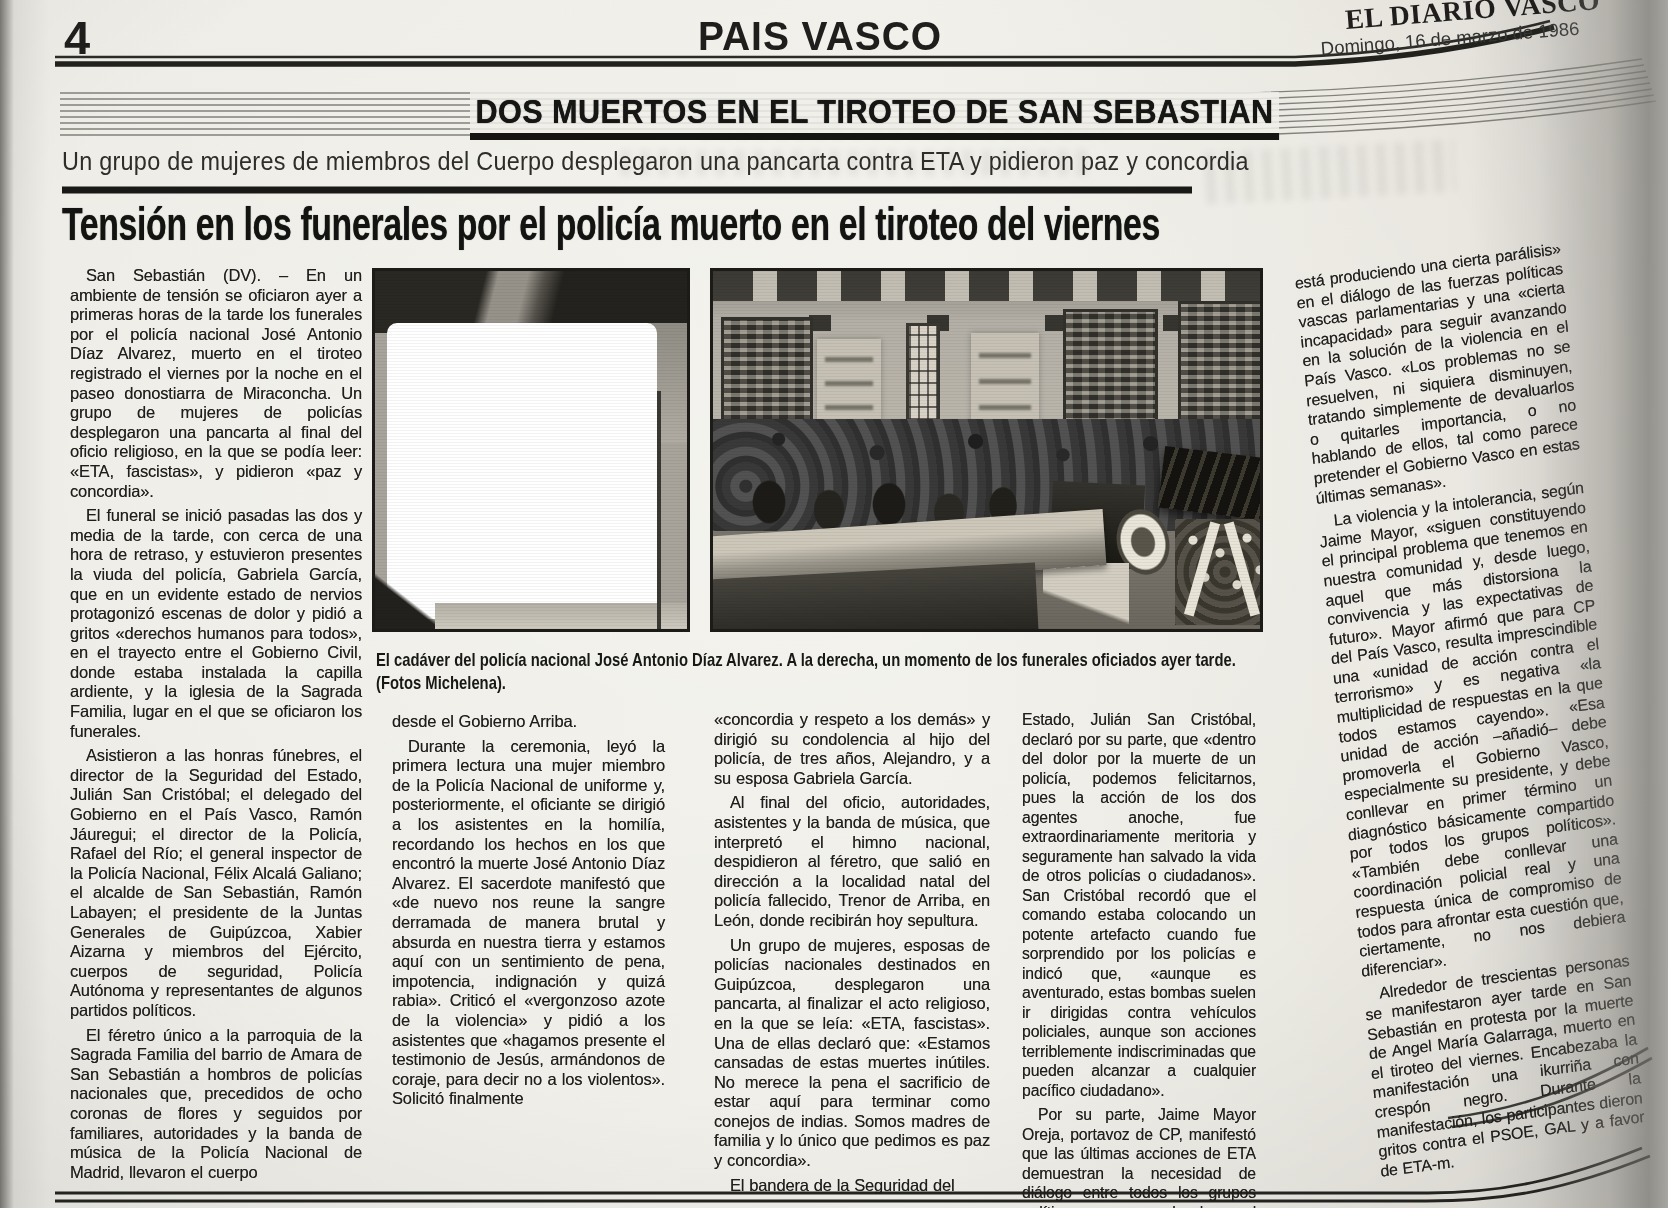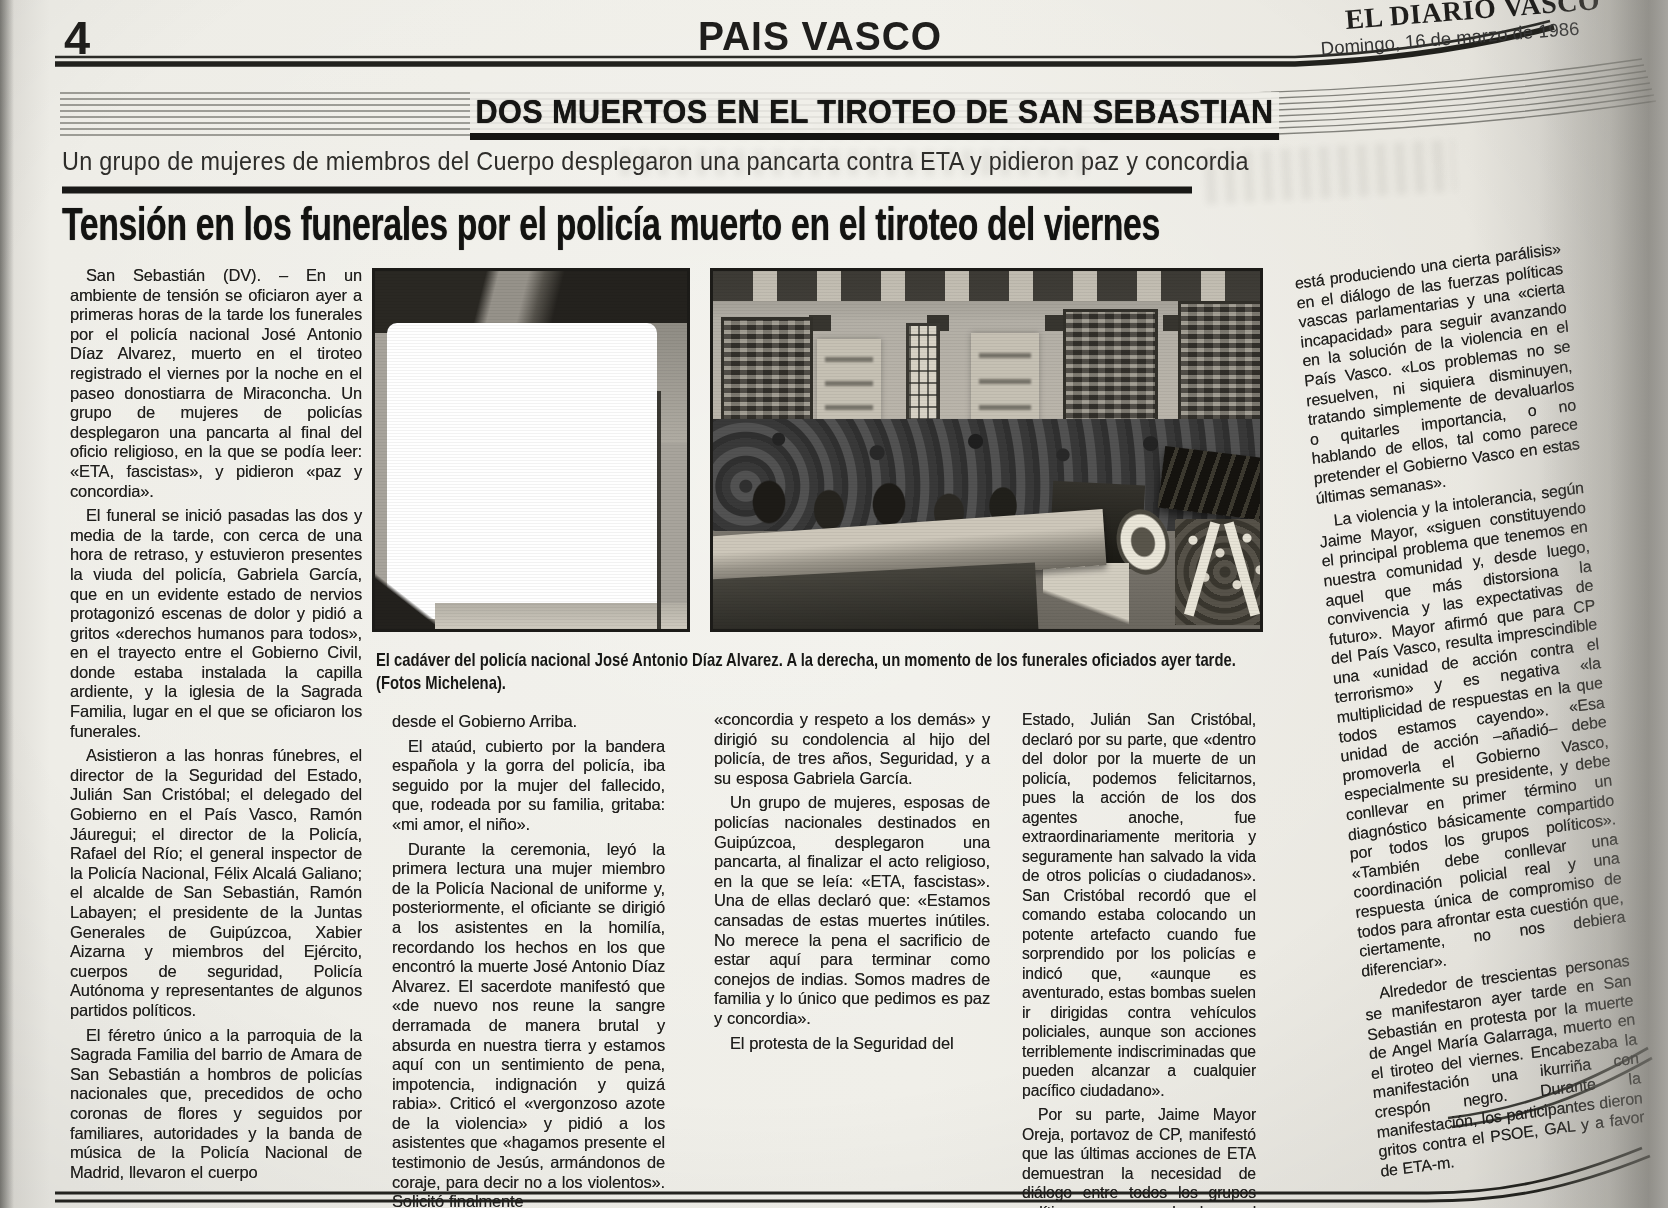--- a/index.html
+++ b/index.html
@@ -234,28 +234,28 @@
 
   <div class="col col1">
     <p>San Sebastián (DV). – En un ambiente de tensión se oficiaron ayer a primeras horas de la tarde los funerales por el policía nacional José Antonio Díaz Alvarez, muerto en el tiroteo registrado el viernes por la noche en el paseo donostiarra de Miraconcha. Un grupo de mujeres de policías desplegaron una pancarta al final del oficio religioso, en la que se podía leer: «ETA, fascistas», y pidieron «paz y concordia».</p>
     <p>El funeral se inició pasadas las dos y media de la tarde, con cerca de una hora de retraso, y estuvieron presentes la viuda del policía, Gabriela García, que en un evidente estado de nervios protagonizó escenas de dolor y pidió a gritos «derechos humanos para todos», en el trayecto entre el Gobierno Civil, donde estaba instalada la capilla ardiente, y la iglesia de la Sagrada Familia, lugar en el que se oficiaron los funerales.</p>
     <p>Asistieron a las honras fúnebres, el director de la Seguridad del Estado, Julián San Cristóbal; el delegado del Gobierno en el País Vasco, Ramón Jáuregui; el director de la Policía, Rafael del Río; el general inspector de la Policía Nacional, Félix Alcalá Galiano; el alcalde de San Sebastián, Ramón Labayen; el presidente de la Juntas Generales de Guipúzcoa, Xabier Aizarna y miembros del Ejército, cuerpos de seguridad, Policía Autónoma y representantes de algunos partidos políticos.</p>
     <p>El féretro único a la parroquia de la Sagrada Familia del barrio de Amara de San Sebastián a hombros de policías nacionales que, precedidos de ocho coronas de flores y seguidos por familiares, autoridades y la banda de música de la Policía Nacional de Madrid, llevaron el cuerpo</p>
   </div>
 
   <div class="col col2">
     <p class="noindent">desde el Gobierno Arriba.</p>
-    <p>El ataúd, cubierto por la bandera española y la gorra del policía, iba seguido por la mujer del fallecido, que, rodeada por su familia, gritaba: «mi amor, el niño».</p>
     <p>Durante la ceremonia, leyó la primera lectura una mujer miembro de la Policía Nacional de uniforme y, posteriormente, el oficiante se dirigió a los asistentes en la homilía, recordando los hechos en los que encontró la muerte José Antonio Díaz Alvarez. El sacerdote manifestó que «de nuevo nos reune la sangre derramada de manera brutal y absurda en nuestra tierra y estamos aquí con un sentimiento de pena, impotencia, indignación y quizá rabia». Criticó el «vergonzoso azote de la violencia» y pidió a los asistentes que «hagamos presente el testimonio de Jesús, armándonos de coraje, para decir no a los violentos». Solicitó finalmente</p>
   </div>
 
   <div class="col col3">
-    <p class="noindent">«concordia y respeto a los demás» y dirigió su condolencia al hijo del policía, de tres años, Seguridad, y a su esposa Gabriela García.</p>
+    <p class="noindent">«concordia y respeto a los demás» y dirigió su condolencia al hijo del policía, de tres años, Alejandro, y a su esposa Gabriela García.</p>
+    <p>Al final del oficio, autoridades, asistentes y la banda de música, que interpretó el himno nacional, despidieron al féretro, que salió en dirección a la localidad natal del policía fallecido, Trenor de Arriba, en León, donde recibirán hoy sepultura.</p>
     <p>Un grupo de mujeres, esposas de policías nacionales destinados en Guipúzcoa, desplegaron una pancarta, al finalizar el acto religioso, en la que se leía: «ETA, fascistas». Una de ellas declaró que: «Estamos cansadas de estas muertes inútiles. No merece la pena el sacrificio de estar aquí para terminar como conejos de indias. Somos madres de familia y lo único que pedimos es paz y concordia».</p>
-    <p>El protesta de la Seguridad del</p>
+    <p>El bandera de la Seguridad del</p>
   </div>
 
   <div class="col col4">
     <p class="noindent">Estado, Julián San Cristóbal, declaró por su parte, que «dentro del dolor por la muerte de un policía, podemos felicitarnos, pues la acción de los dos agentes anoche, fue extraordinariamente meritoria y seguramente han salvado la vida de otros policías o ciudadanos». San Cristóbal recordó que el comando estaba colocando un potente artefacto cuando fue sorprendido por los policías e indicó que, «aunque es aventurado, estas bombas suelen ir dirigidas contra vehículos policiales, aunque son acciones terriblemente indiscriminadas que pueden alcanzar a cualquier pacífico ciudadano».</p>
     <p>Por su parte, Jaime Mayor Oreja, portavoz de CP, manifestó que las últimas acciones de ETA demuestran la necesidad de diálogo entre todos los grupos políticos para abordar el problema del terrorismo. «Lamentablemente – señaló– se</p>
   </div>
 
   <div class="col col5">
     <p class="noindent">está produciendo una cierta parálisis» en el diálogo de las fuerzas políticas vascas parlamentarias y una «cierta incapacidad» para seguir avanzando en la solución de la violencia en el País Vasco. «Los problemas no se resuelven, ni siquiera disminuyen, tratando simplemente de devaluarlos o quitarles importancia, o no hablando de ellos, tal como parece pretender el Gobierno Vasco en estas últimas semanas».</p>
     <p>La violencia y la intolerancia, según Jaime Mayor, «siguen constituyendo el principal problema que tenemos en nuestra comunidad y, desde luego, aquel que más distorsiona la convivencia y las expectativas de futuro». Mayor afirmó que para CP del País Vasco, resulta imprescindible una «unidad de acción contra el terrorismo» y es negativa «la multiplicidad de respuestas en la que todos estamos cayendo». «Esa unidad de acción –añadió– debe promoverla el Gobierno Vasco, especialmente su presidente, y debe conllevar en primer término un diagnóstico básicamente compartido por todos los grupos políticos». «También debe conllevar una coordinación policial real y una respuesta única de compromiso de todos para afrontar esta cuestión que, ciertamente, no nos debiera diferenciar».</p>

